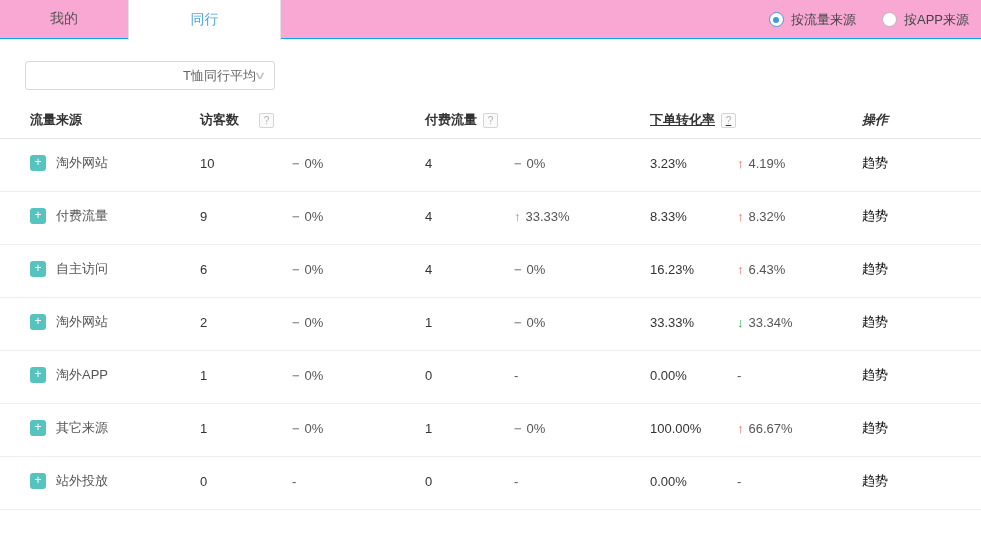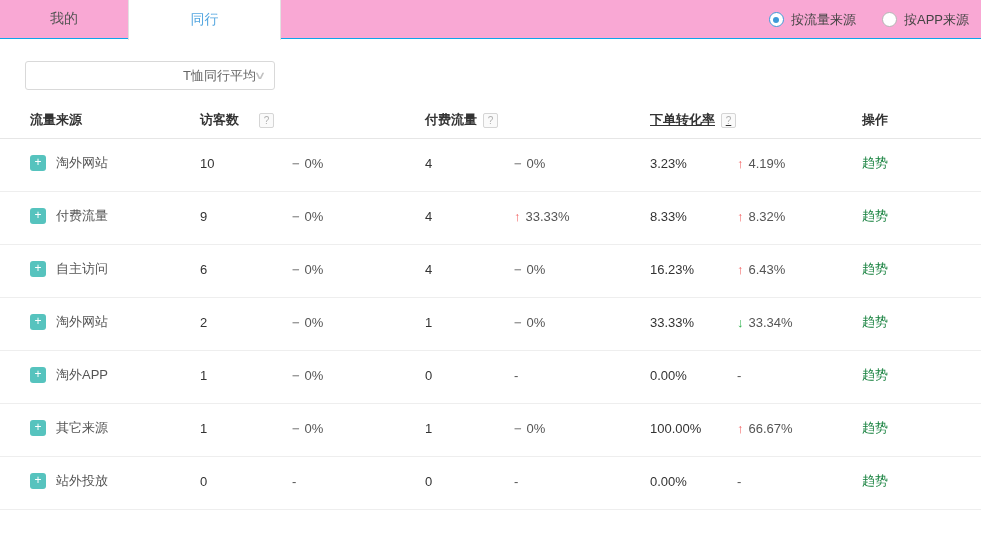--- a/index.html
+++ b/index.html
@@ -35,37 +35,37 @@
   
   .table { margin-top:16px; }
   .thead, .tr { display:grid;
     grid-template-columns:170px 92px 133px 89px 136px 87px 125px 1fr;
     align-items:center; padding:0 10px 4px 30px; }
   .thead { height:33px; border-bottom:1px solid #e6e6e6; font-size:13px;
     font-weight:bold; color:#333; }
   .th { display:flex; align-items:center; gap:6px; }
   .h-source { grid-column:1; } .h-visitors { grid-column:2 / span 2;gap:20px; }
   .h-buyers { grid-column:4 / span 2; } .h-conv { grid-column:6 / span 2;text-decoration:underline; }
-  .h-action { grid-column:8; }
+  .h-action { grid-column:8;font-style:italic; }
   .help { width:15px; height:15px; border:1px solid #d5d5d5; border-radius:2px;
     background:#fafafa; color:#b0b0b0; font-size:10px; font-weight:normal;
     display:inline-flex; align-items:center; justify-content:center; cursor:pointer; }
 
   .tr { height:53px; border-bottom:1px solid #eeeeee; font-size:13px; color:#333; }
   .td.source { display:flex; align-items:center; gap:10px; color:#555; }
   .plus { width:16px; height:16px; border-radius:3px; background:#56c3be;
     color:#fff; font-size:12px; line-height:15px; text-align:center;
     cursor:pointer; flex:0 0 auto; }
   .chg { display:flex; align-items:center; gap:5px; color:#666; }
   .glyph { font-weight:bold; }
   .glyph[data-dir="flat"] { color:#9b9b9b; }
   .glyph[data-dir="up"]   { color:#f25c5c; }
   .glyph[data-dir="down"] { color:#2cb24c; }
   .chg .val { color:#555; }
-  .trend { color:#15803d; cursor:pointer; text-decoration:none; }
+  .trend { color:#000000; cursor:pointer; text-decoration:none; }
 </style>
 </head>
 <body>
 
 <div class="tabstrip">
   <div class="tab">我的</div>
   <div class="tab active">同行</div>
   <div class="radio-group">
     <div class="radio-item" data-checked="true">
       <span class="radio-circle">

